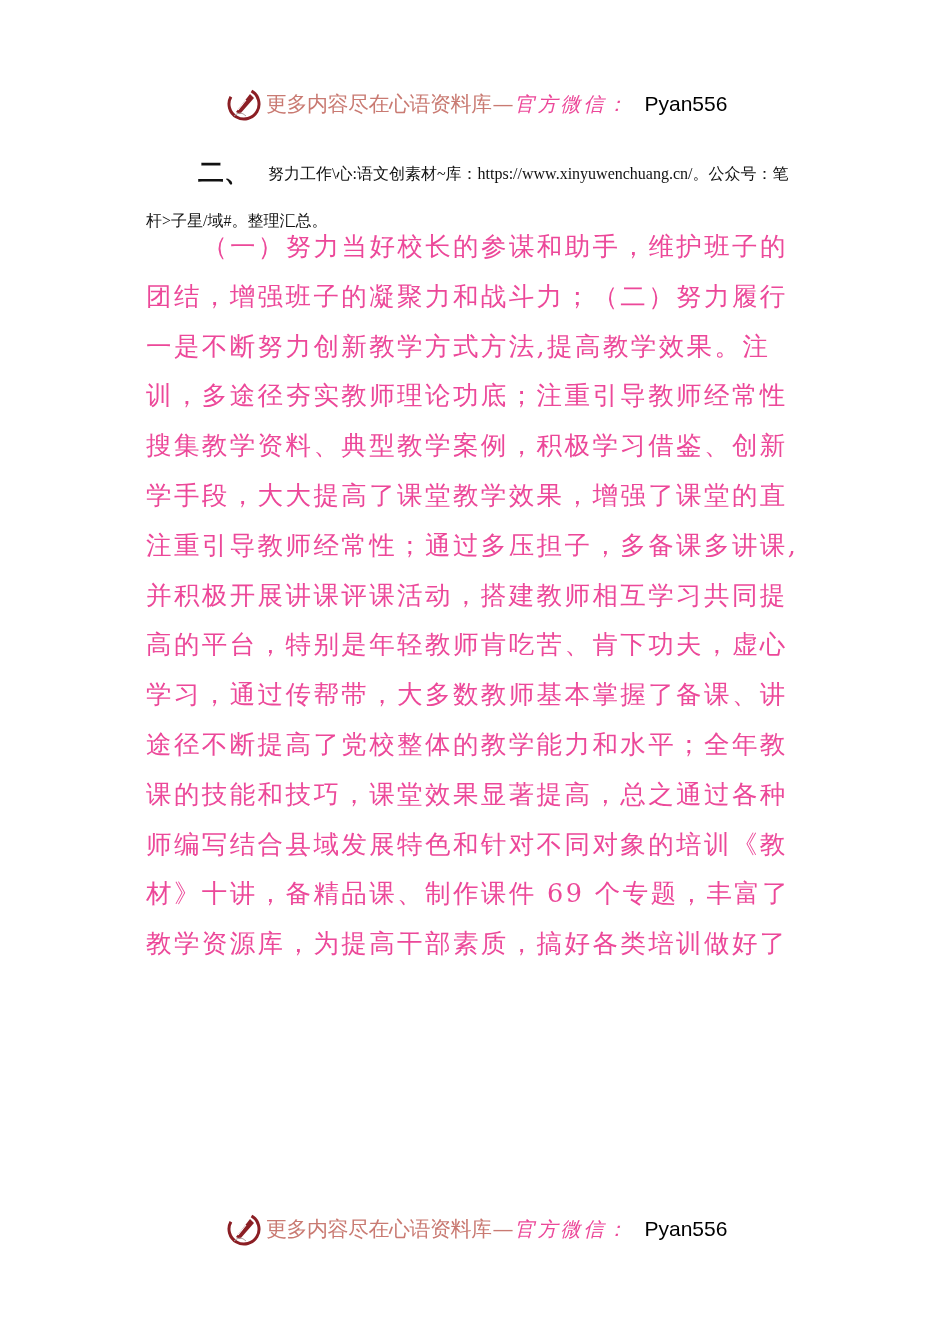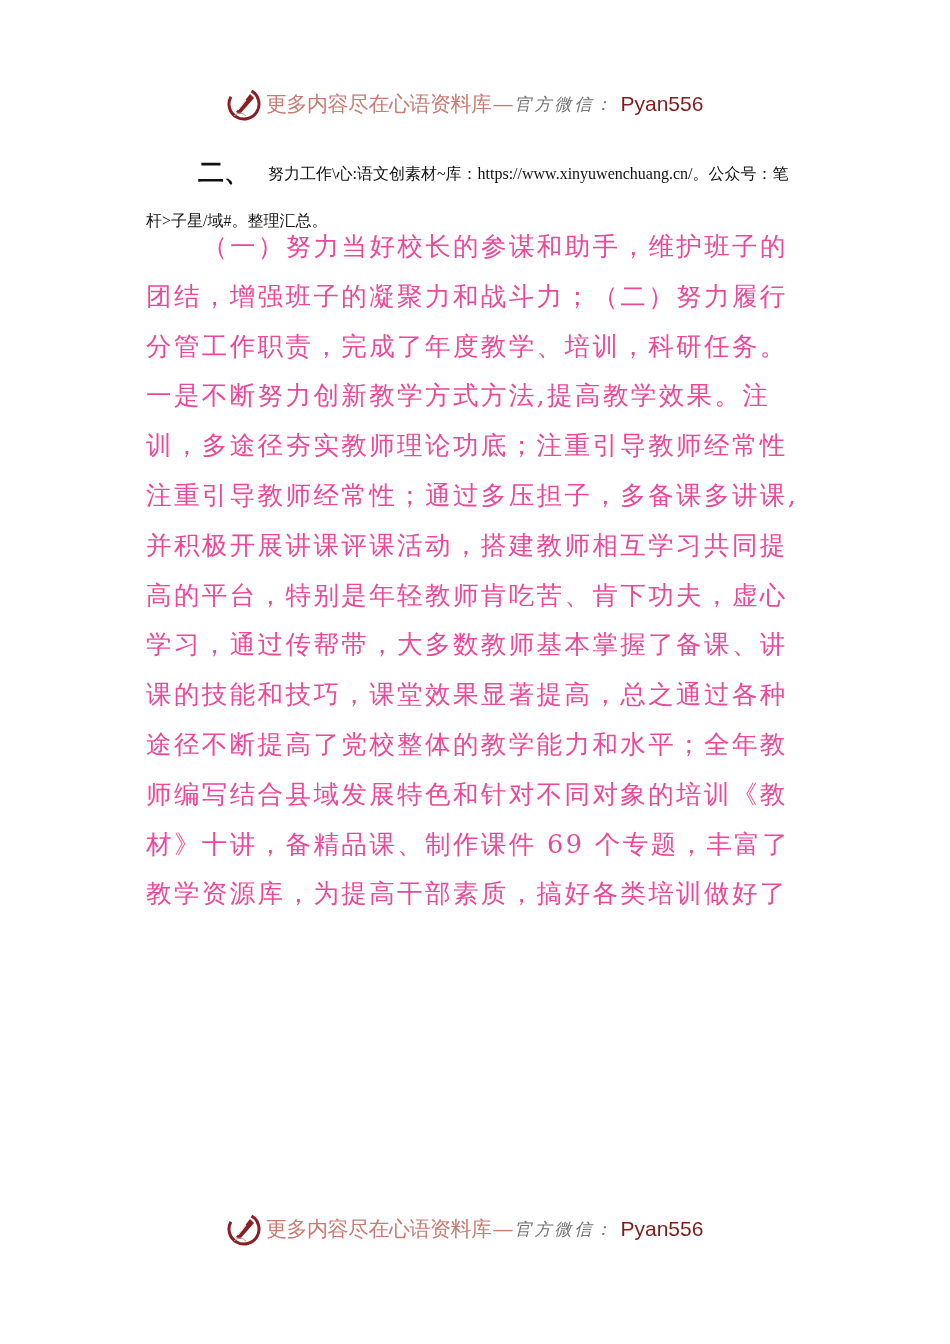--- a/index.html
+++ b/index.html
@@ -37,30 +37,30 @@
       color: #c97a72;
       letter-spacing: -0.5px;
     }
     .banner .dash {
       font-size: 21px;
       color: #c97a72;
       margin: 0 1px;
     }
     .banner .wechat {
       font-family: "DejaVu Serif", "Liberation Serif", serif;
-      font-size: 17px;
-      color: #737373;
+      font-size: 20px;
+      color: #ec4899;
       letter-spacing: 3px;
       font-style: italic;
     }
     .banner .wechat-id {
       font-family: "Liberation Sans", "DejaVu Sans", sans-serif;
       font-size: 21px;
-      color: #7f1d1d;
-      margin-left: 6px;
+      color: #000000;
+      margin-left: 15px;
     }
 
     .heading-line {
       position: absolute;
       left: 146px;
       top: 157px;
       width: 670px;
       font-family: "Liberation Serif", "DejaVu Serif", serif;
       font-size: 16px;
       line-height: 30px;
@@ -122,29 +122,30 @@
 </div>
 
 <div class="heading-line">
   <span class="num">二、</span><span class="src">努力工作\心:语文创素材~库：https://www.xinyuwenchuang.cn/。公众号：笔</span>
   <span class="src2">杆&gt;子星/域#。整理汇总。</span>
 </div>
 
 <div class="body-text">
   <span class="line indent">（一）努力当好校长的参谋和助手，维护班子的</span>
   <span class="line">团结，增强班子的凝聚力和战斗力；（二）努力履行</span>
-  <span class="line">分管工作职责，完成了年度教学、培训，科研任务。</span>
   <span class="line">一是不断努力创新教学方式方法,提高教学效果。注</span>
   <span class="line">训，多途径夯实教师理论功底；注重引导教师经常性</span>
+  <span class="line">搜集教学资料、典型教学案例，积极学习借鉴、创新</span>
+  <span class="line">学手段，大大提高了课堂教学效果，增强了课堂的直</span>
   <span class="line">注重引导教师经常性；通过多压担子，多备课多讲课,</span>
   <span class="line">并积极开展讲课评课活动，搭建教师相互学习共同提</span>
   <span class="line">高的平台，特别是年轻教师肯吃苦、肯下功夫，虚心</span>
   <span class="line">学习，通过传帮带，大多数教师基本掌握了备课、讲</span>
+  <span class="line">途径不断提高了党校整体的教学能力和水平；全年教</span>
   <span class="line">课的技能和技巧，课堂效果显著提高，总之通过各种</span>
-  <span class="line">途径不断提高了党校整体的教学能力和水平；全年教</span>
   <span class="line">师编写结合县域发展特色和针对不同对象的培训《教</span>
   <span class="line">材》十讲，备精品课、制作课件 69 个专题，丰富了</span>
   <span class="line">教学资源库，为提高干部素质，搞好各类培训做好了</span>
 </div>
 
 <div class="banner bottom">
   <svg class="logo" viewBox="0 0 36 36">
     <circle cx="18" cy="18" r="15" fill="none" stroke="#8b1e24" stroke-width="3" stroke-dasharray="70 24" transform="rotate(-60 18 18)"></circle>
     <path d="M10 26 L24 8 L28 12 L14 28 Z" fill="#8b1e24"></path>
     <path d="M12 24 L20 14" stroke="#ffffff" stroke-width="1.2"></path>

